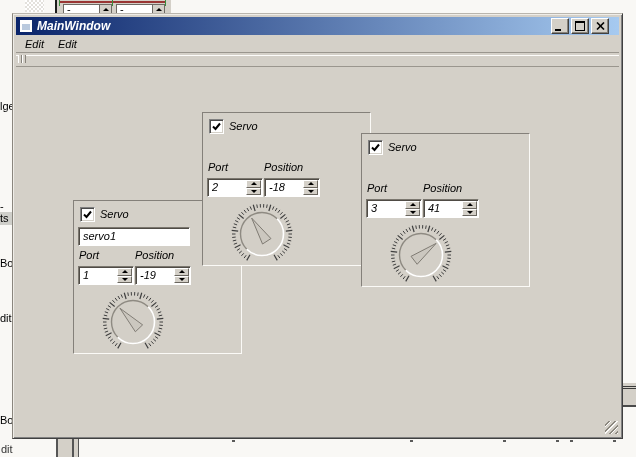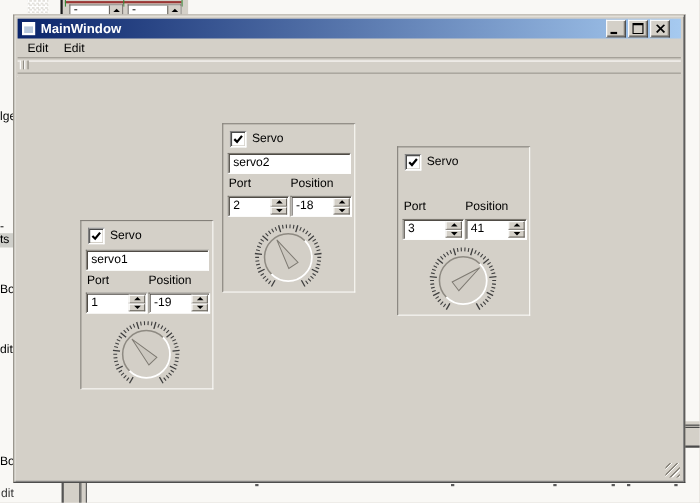--- a/index.html
+++ b/index.html
@@ -28,21 +28,21 @@
   .bg-rightfrag .l2{position:absolute;left:0;top:5px;width:14px;height:1px;background:#3a3a3a;}
   .bg-botbar1{position:absolute;left:56px;top:437px;width:14px;height:20px;background:#d4d0c8;
     border-left:2px solid #555;border-right:1px solid #555;}
   .bg-botbar2{position:absolute;left:73px;top:437px;width:4px;height:20px;background:#d4d0c8;
     border-left:1px solid #555;border-right:1px solid #555;}
   .bg-dot{position:absolute;top:440px;width:3px;height:2px;background:#5a5a5a;}
   .bg-dit{position:absolute;left:1px;top:443px;color:#333;}
   
   .win{position:absolute;left:12px;top:13px;width:609px;height:424px;background:#d4d0c8;
     border:1px solid;border-color:#b9b5ad #404040 #404040 #8a867e;
-    box-shadow:inset 1px 1px 0 #efede8, inset -1px -1px 0 #808080;}
+    box-shadow:inset 1px 1px 0 #efede8, inset -1px -1px 0 #808080;font-style:italic;}
   .titlebar{position:absolute;left:3px;top:3px;right:3px;height:18px;
     background:linear-gradient(to right,#0a246a,#a6caf0);
     display:flex;align-items:center;padding:0 2px;}
   .app-icon{width:12px;height:12px;margin-left:2px;background:#fff;position:relative;flex:0 0 auto;}
   .app-icon i{position:absolute;left:2px;top:4px;right:2px;bottom:2px;background:#b9c9de;display:block;}
   .title-text{color:#fff;font-weight:bold;font-size:12px;margin-left:5px;flex:1;
     white-space:nowrap;overflow:hidden;}
   .tb-btns{display:flex;gap:2px;padding-right:8px;}
   .tb-btn{width:16px;height:14px;background:#d4d0c8;border:1px solid;
     border-color:#fff #404040 #404040 #fff;box-shadow:inset -1px -1px 0 #87837b;
@@ -53,21 +53,21 @@
   .menu-item{padding:2px 7px;}
   .groove{position:absolute;left:3px;right:3px;height:2px;border-top:1px solid #9a968e;border-bottom:1px solid #fdfcfa;}
   .toolbar{position:absolute;left:3px;top:40px;right:3px;height:12px;}
   .tb-handle{position:absolute;top:1px;width:2px;height:8px;background:#d4d0c8;
     border-left:1px solid #fff;border-right:1px solid #87837b;}
   .client{position:absolute;left:3px;top:54px;right:3px;bottom:3px;background:#d4d0c8;overflow:hidden;}
   .grip{position:absolute;right:1px;bottom:1px;width:13px;height:13px;
     background:repeating-linear-gradient(135deg,#d4d0c8 0 2.2px,#8c887f 2.2px 3.6px,#fbfaf8 3.6px 4.6px);}
   
   .card{position:absolute;width:119px;height:152px;background:#d4d0c8;
-    border:1px solid;border-color:#84807a #fbfaf7 #fbfaf7 #84807a;}
+    border:1px solid;border-color:#84807a #fbfaf7 #fbfaf7 #84807a;padding-left:48px;}
   .cb{position:absolute;left:6px;top:6px;width:13px;height:13px;background:#fff;
     border:1px solid;border-color:#808080 #fff #fff #808080;
     box-shadow:inset 1px 1px 0 #4a4a4a, inset -1px -1px 0 #d4d0c8;}
   .cb svg{position:absolute;left:1px;top:1px;}
   .cb-label{position:absolute;left:26px;top:7px;}
   .sunken{background:#fff;border:1px solid;border-color:#7b776f #fff #fff #7b776f;
     box-shadow:inset 1px 1px 0 #4f4b45;}
   .le{position:absolute;left:4px;top:26px;width:110px;height:17px;}
   .le span,.spin .val{position:absolute;left:4px;top:2px;}
   .lbl{position:absolute;top:48px;}
@@ -255,23 +255,20 @@
         </svg>
     </div>
 
     <div class="card" style="left:186px;top:44px">
       <span class="cb">
         <svg width="11" height="11" viewBox="0 0 11 11">
           <polyline points="2,5.5 4.5,8 9,2.5" fill="none" stroke="#000" stroke-width="2"></polyline>
         </svg>
       </span>
       <span class="cb-label">Servo</span>
-      <div class="le sunken">
-          <span>servo2</span>
-        </div>
       <span class="lbl port">Port</span>
       <span class="lbl pos">Position</span>
       <div class="spin port sunken">
         <span class="val">2</span>
         <span class="btns">
           <span class="sbtn">
               <i class="tri-up"></i>
             </span>
           <span class="sbtn">
               <i class="tri-dn"></i>

